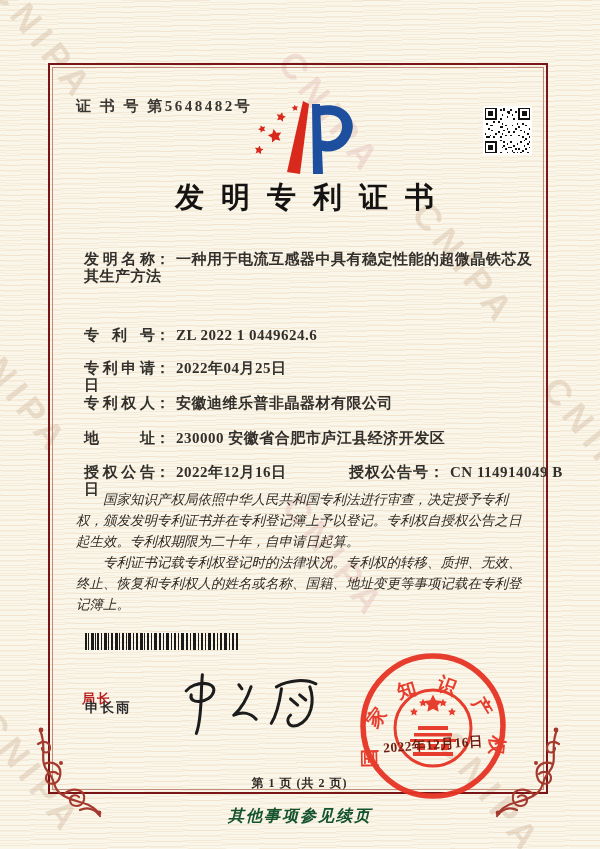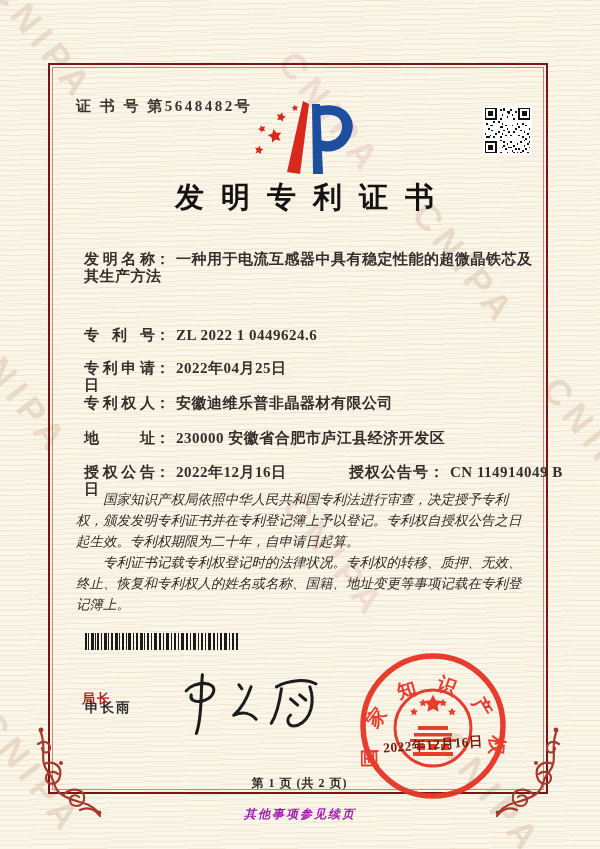--- a/index.html
+++ b/index.html
@@ -49,21 +49,21 @@
   .barcode{left:85px; top:633px; width:153px; height:17px;}
   .sig-title{left:82px; top:690px; font-family:"Liberation Sans", sans-serif; font-weight:700; font-size:13px; letter-spacing:2px; color:#b91c1c;}
   .sig-name{left:85px; top:699px; font-family:"Liberation Sans", sans-serif; font-weight:700; font-size:13.5px; letter-spacing:2px; color:#2b2b2b;}
   .sig-script{left:172px; top:660px; width:152px; height:82px; z-index:4;}
   .seal{left:357px; top:650px; width:152px; height:152px; z-index:4; opacity:.95;}
   .seal-date{
     left:356px; top:736px; width:154px; text-align:center; z-index:5;
     transform:rotate(-4deg); font-size:13.5px; font-weight:700; color:#6e1d10; letter-spacing:.5px;
   }
   .page-info{left:0; right:1px; top:775px; text-align:center; font-size:12px; font-weight:600; color:#2f2a24; letter-spacing:1px;}
-  .continuation{left:0; right:0; top:806px; text-align:center; font-size:12px; font-style:italic; font-weight:600; color:#a21caf; letter-spacing:2px; z-index:1;}
+  .continuation{left:0; right:0; top:806px; text-align:center; font-size:16px; font-style:italic; font-weight:600; color:#14532d; letter-spacing:2px; z-index:1;}
   .flourish{position:absolute; z-index:4; width:105px; height:105px;}
   .flourish.left{left:34px; top:716px;}
   .flourish.right{left:458px; top:716px; transform:scale(-1,1);}
 </style>
 </head>
 <body>
 
 <div class="page">
 
   <div class="wm" style="left:-30px; top:18px;">CNIPA</div>

